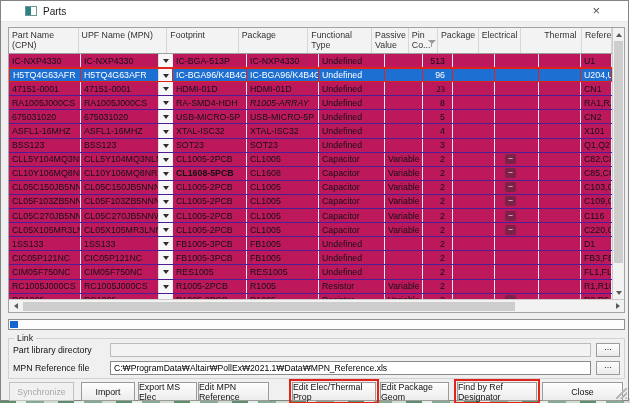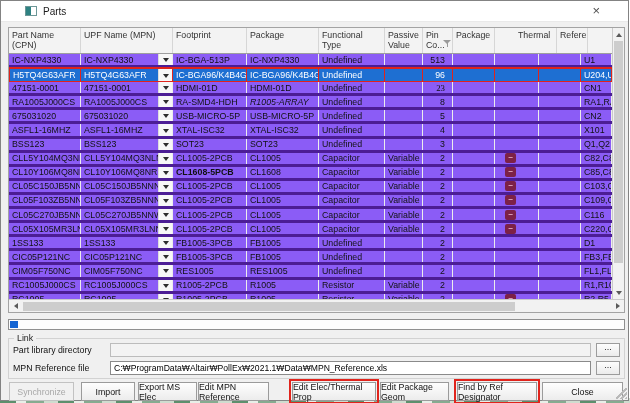--- a/index.html
+++ b/index.html
@@ -22,21 +22,21 @@
   .grid-top{display:flex;flex:1;min-height:0}
   .grid-cols{width:603px;display:flex;flex-direction:column}
   .ghead{display:flex;height:26px;background:#f3f3f3;border-bottom:1px solid #9e9e9e;box-sizing:border-box}
   .hc{box-sizing:border-box;padding:2px 3px;font-size:8.8px;line-height:1.18;color:#333;
     border-right:1px solid #d6d6d6;position:relative;overflow:hidden}
   .funnel{position:absolute;right:1px;top:12px;width:8px;height:8px}
   .funnel::before{content:"";position:absolute;left:0;top:0;width:0;height:0;
     border-left:4px solid transparent;border-right:4px solid transparent;border-top:4px solid #9a9a9a}
   .funnel::after{content:"";position:absolute;left:3.5px;top:3px;width:1px;height:4px;background:#9a9a9a}
   .gbody{height:245px;overflow:hidden;background:#fff}
-  .row{display:flex;height:14.1px;box-sizing:border-box;border-bottom:3px solid #4c1d95;background:#8b5cf6}
+  .row{display:flex;height:14.1px;box-sizing:border-box;border-bottom:1px solid #4c1d95;background:#be185d}
   .cell{box-sizing:border-box;padding:0 3px;font-size:8.8px;color:#111;white-space:nowrap;overflow:hidden;
     border-right:1px solid #ececec;display:flex;align-items:center;height:100%}
   .cell.num{justify-content:flex-end;padding-right:7px}
   .cell.center{justify-content:flex-start;padding-left:10px}
   .mpn-cell{position:relative;padding-right:15px}
   .dd{position:absolute;right:0;top:0;bottom:0;width:13px;background:#f7f7f7;border-left:1px solid #dcdcdc;
     display:flex;align-items:center;justify-content:center}
   .dd::after{content:"";width:0;height:0;border:3px solid transparent;border-top:4px solid #2d2d2d;margin-top:4px}
   .elec-badge{width:11px;height:10px;background:#7c2147;border-radius:2px;color:#f0bcd2;
     font-size:8px;font-weight:bold;display:flex;align-items:center;justify-content:center;line-height:1}
@@ -97,20 +97,21 @@
       <div class="grid-cols">
         <div class="ghead" id="ghead">
             <div class="hc" style="width: 72px;"><span>Part Name (CPN)</span></div>
             <div class="hc" style="width: 92px;"><span>UPF Name (MPN)</span></div>
             <div class="hc" style="width: 74px;"><span>Footprint</span></div>
             <div class="hc" style="width: 72px;"><span>Package</span></div>
             <div class="hc" style="width: 66px;"><span>Functional Type</span></div>
             <div class="hc" style="width: 38px;"><span>Passive Value</span></div>
             <div class="hc" style="width: 30px;"><span>Pin Co...</span><span class="funnel"></span></div>
             <div class="hc" style="width: 42px;"><span>Package</span></div>
+            <div class="hc" style="width: 44px;"><span>Electrical</span></div>
             <div class="hc" style="width: 42px; margin-left: 20px;"><span>Thermal</span></div>
             <div class="hc" style="width: 31px;"><span>Referen</span></div>
           </div>
         <div class="gbody" id="gbody">
             <div class="row">
               <div class="cell" style="width: 72px;">IC-NXP4330</div>
               <div class="cell mpn-cell" style="width: 92px;">IC-NXP4330<span class="dd"></span></div>
               <div class="cell" style="width: 74px;">IC-BGA-513P</div>
               <div class="cell" style="width: 72px;">IC-NXP4330</div>
               <div class="cell" style="width: 66px;">Undefined</div>

